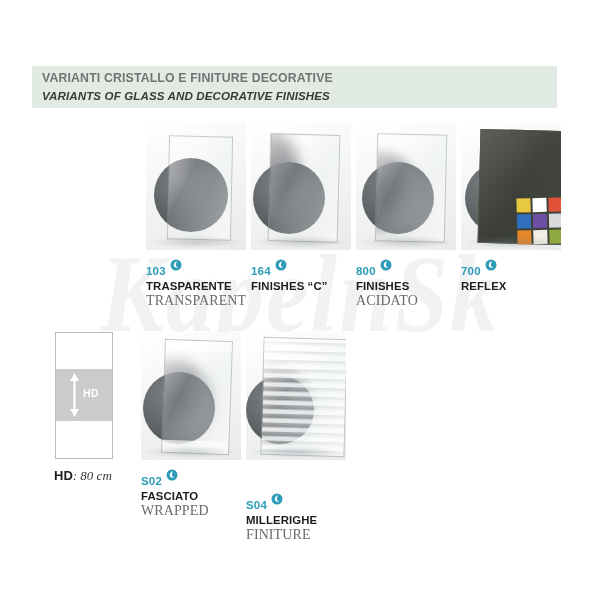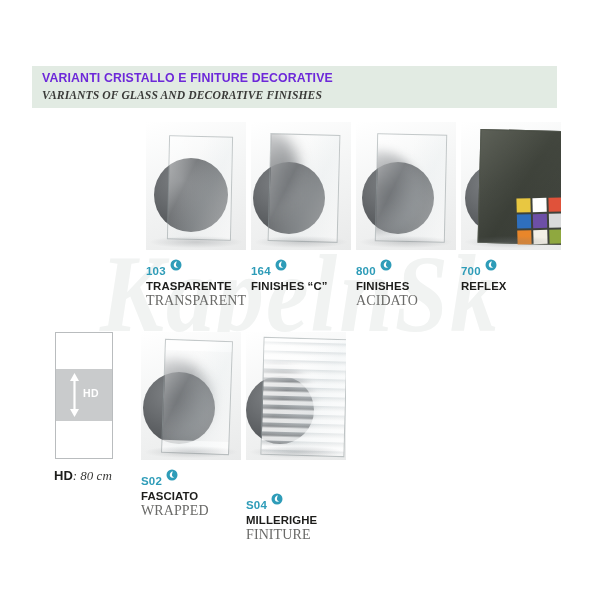--- a/index.html
+++ b/index.html
@@ -52,29 +52,29 @@
     z-index: 1;
   }
   #header-title {
     position: absolute;
     left: 42px;
     top: 71px;
     z-index: 2;
     font-size: 12.3px;
     font-weight: 700;
     letter-spacing: 0.15px;
-    color: #6d28d9;
+    color: #737373;
     white-space: nowrap;
   }
   #header-subtitle {
     position: absolute;
     left: 42px;
     top: 89px;
     z-index: 2;
-    font-family: Liberation Serif, serif;
+    font-family: Liberation Sans, sans-serif;
     font-style: italic;
     font-size: 11.6px;
     font-weight: 700;
     letter-spacing: 0.1px;
     color: #3a3a38;
     white-space: nowrap;
   }
 
   
   .sample-cell {

